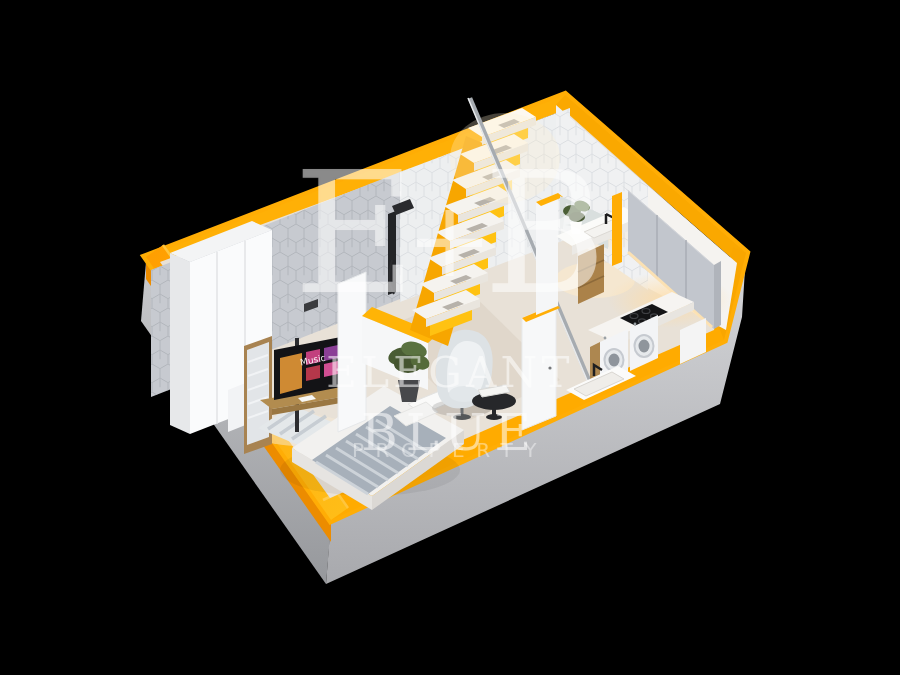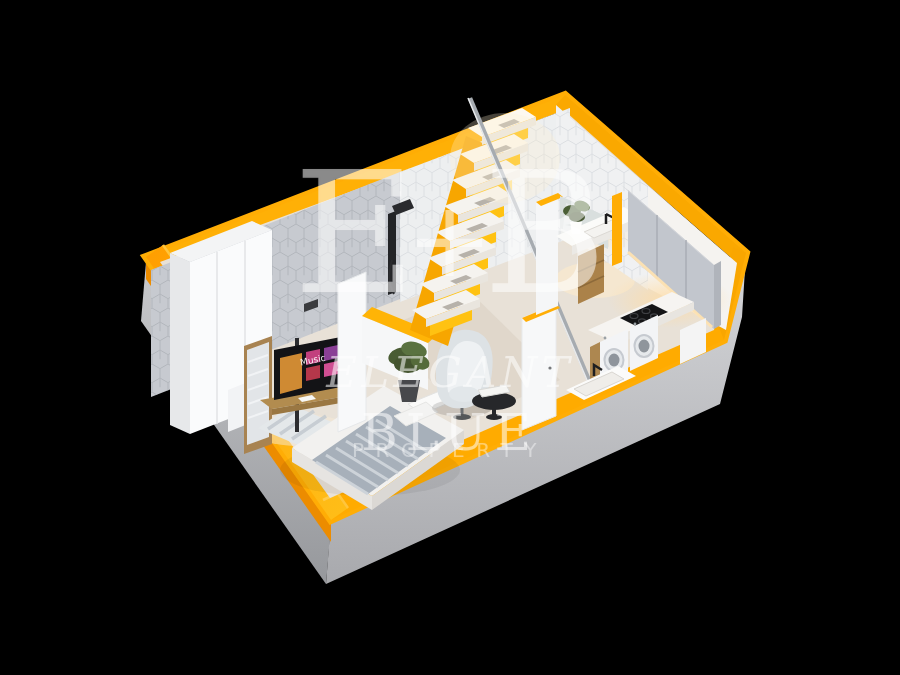--- a/index.html
+++ b/index.html
@@ -5,21 +5,21 @@
   html,body{margin:0;padding:0;background:#000;}
   #stage{position:relative;width:900px;height:675px;background:#000;overflow:hidden;
          font-family:"DejaVu Sans",sans-serif;}
   #stage svg{position:absolute;left:0;top:0;}
   .overlay{position:absolute;left:0;top:0;width:900px;height:675px;}
   .wm{position:absolute;left:0;width:900px;text-align:center;color:rgba(255,255,255,0.52);
       font-family:"DejaVu Serif",serif;text-shadow:0 0 2px rgba(255,255,255,0.08);}
   .wm-monogram{top:150px;display:flex;justify-content:center;align-items:center;
       font-size:168px;line-height:1;color:rgba(255,255,255,0.50);}
   .wm-monogram .plus{font-size:104px;margin:0 -10px;position:relative;top:6px;}
-  .wm-line1{top:348px;font-size:42px;letter-spacing:0.10em;font-style:italic;}
+  .wm-line1{top:348px;font-size:42px;letter-spacing:0.10em;}
   .wm-line2{top:390px;font-size:50px;letter-spacing:0.16em;margin-top:14px;}
   .wm-line3{top:438px;font-size:20px;letter-spacing:0.58em;
             font-family:"DejaVu Sans",sans-serif;color:rgba(255,255,255,0.40);}
   .tv-label{position:absolute;left:300px;top:355px;font-size:9px;color:rgba(255,255,255,0.92);
             transform:rotate(-11deg);font-family:"DejaVu Sans",sans-serif;}
 </style>
 </head>
 <body>
 
 <div id="stage">

